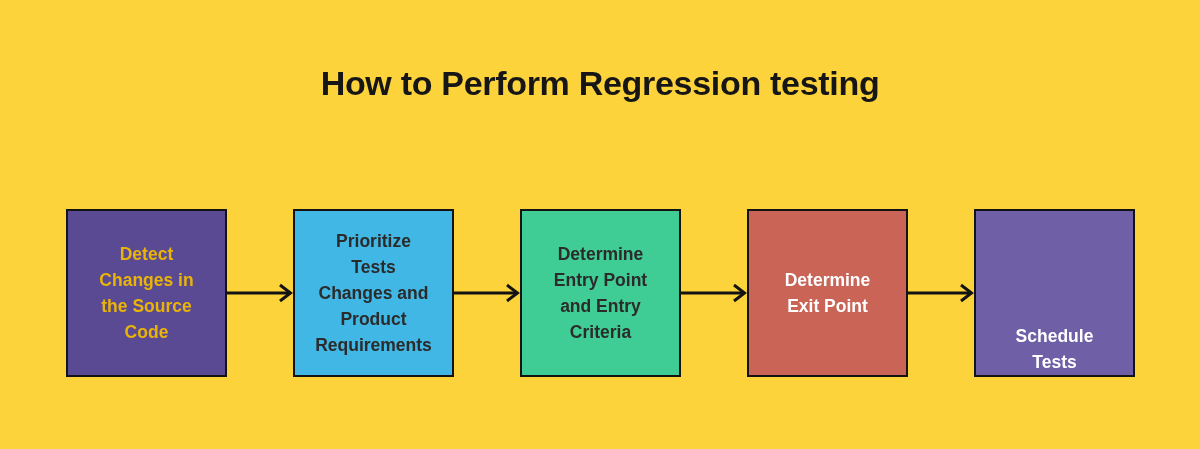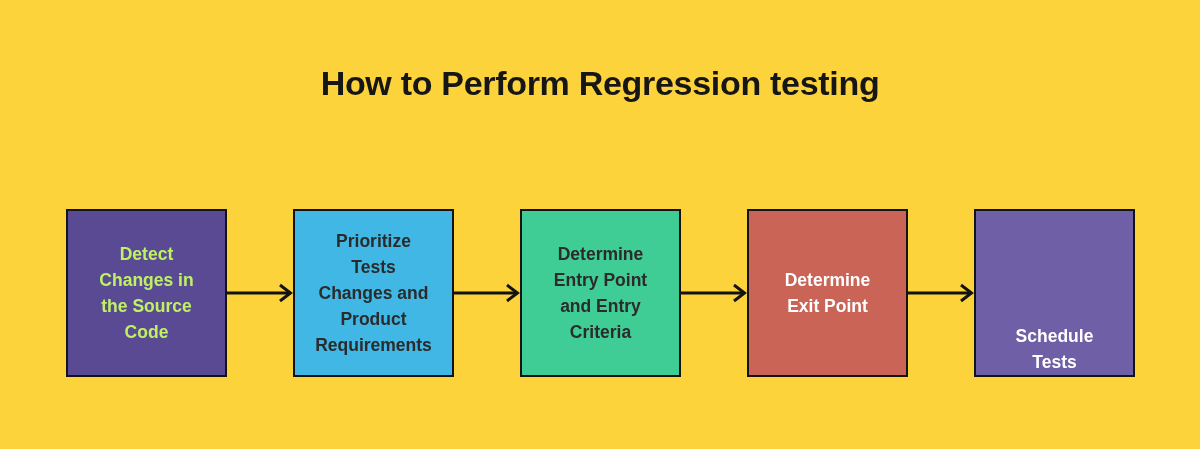--- a/index.html
+++ b/index.html
@@ -53,21 +53,21 @@
 </style>
 </head>
 <body>
 
 <div class="canvas" style="background-color: rgb(253, 211, 59);">
 
   <h1 class="page-title" style="color: rgb(22, 22, 22);">How to Perform Regression testing</h1>
 
   <div class="flow-row">
 
-    <div class="step" style="background-color: rgb(90, 74, 147); color: #bef264; border-color: rgb(19, 19, 19);">
+    <div class="step" style="background-color: rgb(90, 74, 147); color: #eab308; border-color: rgb(19, 19, 19);">
       <span class="step-label">Detect
 Changes in
 the Source
 Code</span>
     </div>
 
     <svg class="arrow" width="66" height="26" viewBox="0 0 66 26">
       <line x1="0" y1="13" x2="62" y2="13" stroke-width="3" stroke="#131313"></line>
       <polyline points="53,5 63.5,13 53,21" fill="none" stroke-width="3" stroke="#131313"></polyline>
     </svg>

